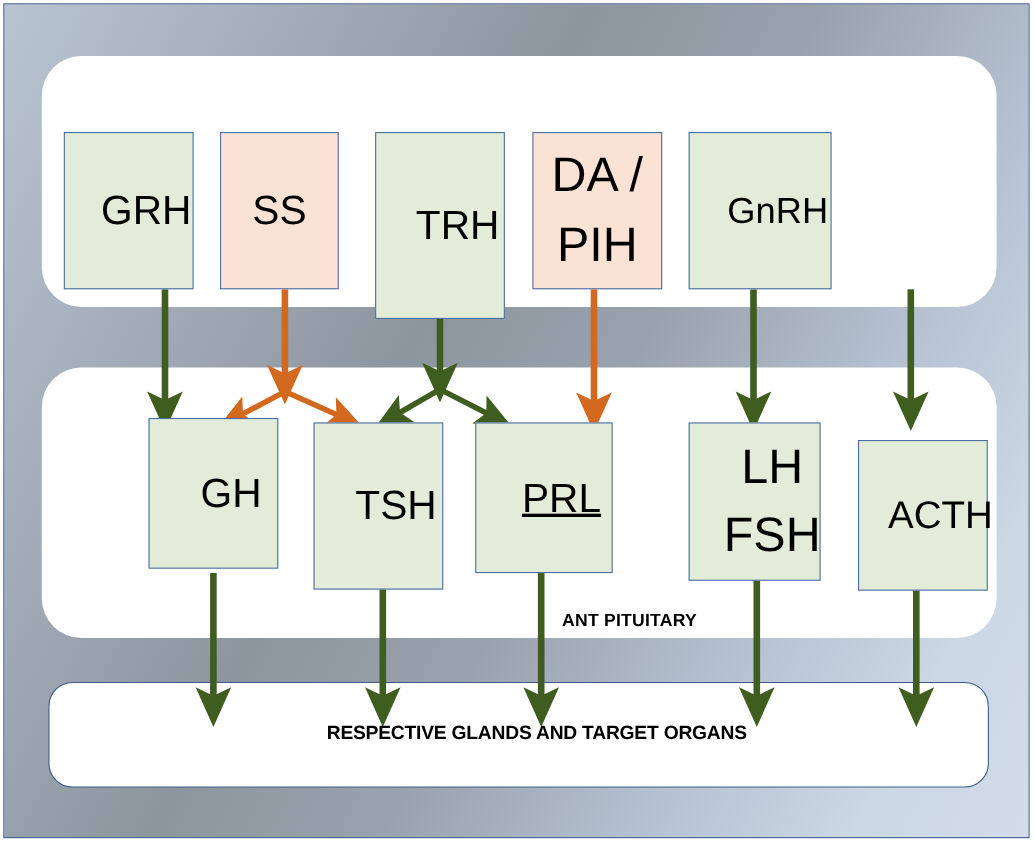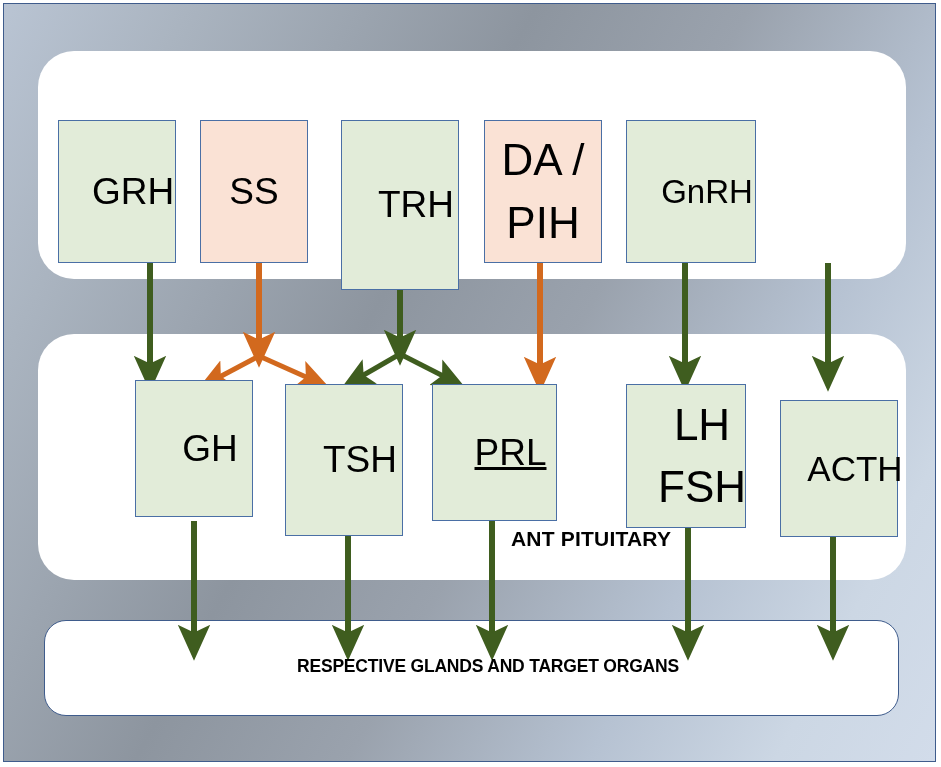--- a/index.html
+++ b/index.html
@@ -36,21 +36,21 @@
   }
 
   .panel-label{
     position:absolute;
     font-weight:bold;
     color:#000;
     white-space:nowrap;
     letter-spacing:.2px;
   }
   #lbl-hypothalamus{left:363px;top:69px;font-size:17px;}
-  #lbl-ant-pituitary{left:507px;top:523px;font-size:21px;}
+  #lbl-ant-pituitary{left:507px;top:552px;font-size:16px;}
   #lbl-glands{left:293px;top:652px;font-size:17.5px;letter-spacing:-0.2px;}
 
   .node{
     position:absolute;
     border:1px solid #4a6fa5;
     box-sizing:border-box;
     display:flex;
     align-items:center;
     justify-content:center;
     text-align:center;

